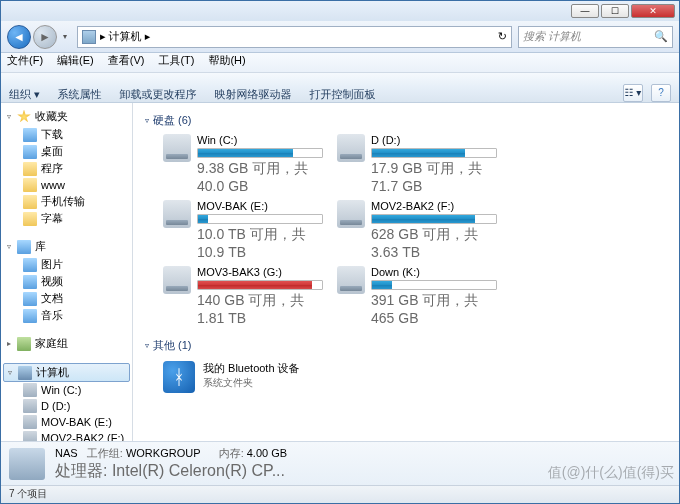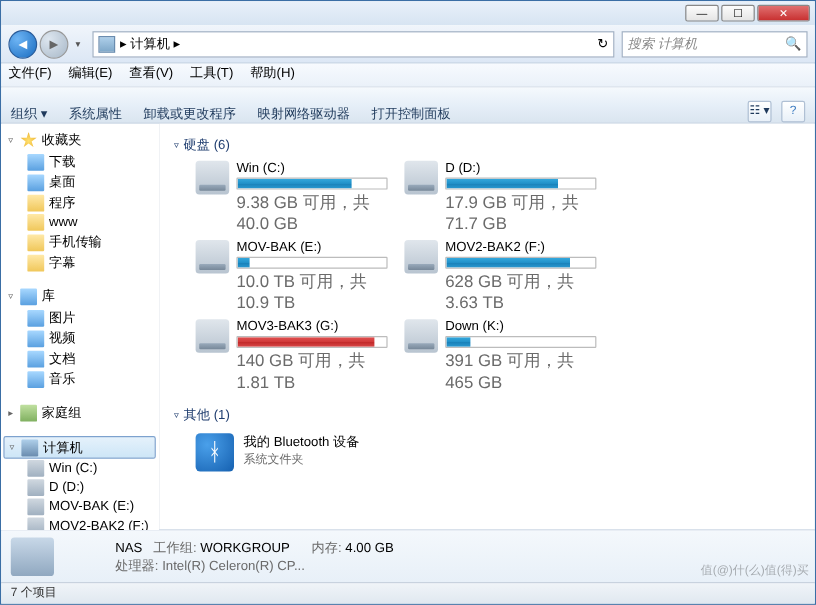--- a/index.html
+++ b/index.html
@@ -47,26 +47,26 @@
 .drive .dicon::after { content:''; position:absolute; left:3px; right:3px; bottom:3px; height:5px; background:linear-gradient(#9ab,#789); border-radius:1px; }
 .drive .dinfo { flex: 1; }
 .drive .dname { font-size: 11px; color: #000; margin-bottom: 2px; }
 .drive .dbar { height: 10px; border: 1px solid #bcbcbc; background: #fff; border-radius: 1px; overflow: hidden; margin-bottom: 2px; }
 .drive .dbar .fill { height: 100%; }
 .fill.blue { background: linear-gradient(to bottom, #33a8dd, #2090c8 50%, #1880b8 50%, #2898d0); }
 .fill.red { background: linear-gradient(to bottom, #e05050, #d03838 50%, #c02828 50%, #d84848); }
 .drive .dtxt { font-size: 14px; color: #6a6a6a; }
 .other-item { display: flex; gap: 8px; padding: 4px 0 4px 18px; }
 .bt-icon { width: 32px; height: 32px; background: radial-gradient(circle at 30% 30%, #4aa0ea, #1560b0); border-radius: 4px; color: #fff; font-size: 20px; text-align: center; line-height: 32px; }
-.details { height: 44px; background: linear-gradient(#f4f8fc,#e8f0f8); border-top: 1px solid #d0dae6; display: flex; align-items: center; padding: 4px 8px; font-size: 11px; gap: 41px; }
+.details { height: 44px; background: linear-gradient(#f4f8fc,#e8f0f8); border-top: 1px solid #d0dae6; display: flex; align-items: center; padding: 4px 8px; font-size: 11px; }
 .details .cicon { width: 36px; height: 32px; background: linear-gradient(#c8d8e8,#90a8c0); border-radius: 3px; margin-right: 10px; }
 .details .meta .line1 b { font-weight: normal; }
-.details .meta .line2 { color: #6a6a6a; font-size: 11px; }
+.details .meta .line2 { color: #6a6a6a; font-size: 16px; }
 .status { height: 18px; background: linear-gradient(#f0f4f8,#e0e8f0); border-top: 1px solid #c8d2de; font-size: 10px; padding: 1px 8px; color: #333; }
-.watermark { position: absolute; right: 6px; bottom: 22px; font-size: 10px; color: rgba(0,0,0,0.3); pointer-events: none; }
+.watermark { position: absolute; right: 6px; bottom: 22px; font-size: 14px; color: rgba(0,0,0,0.3); pointer-events: none; }
 </style>
 </head>
 <body>
 
 <div class="window">
 
   <div class="titlebar">
     <div class="btn min">—</div>
     <div class="btn max">☐</div>
     <div class="btn close">✕</div>

